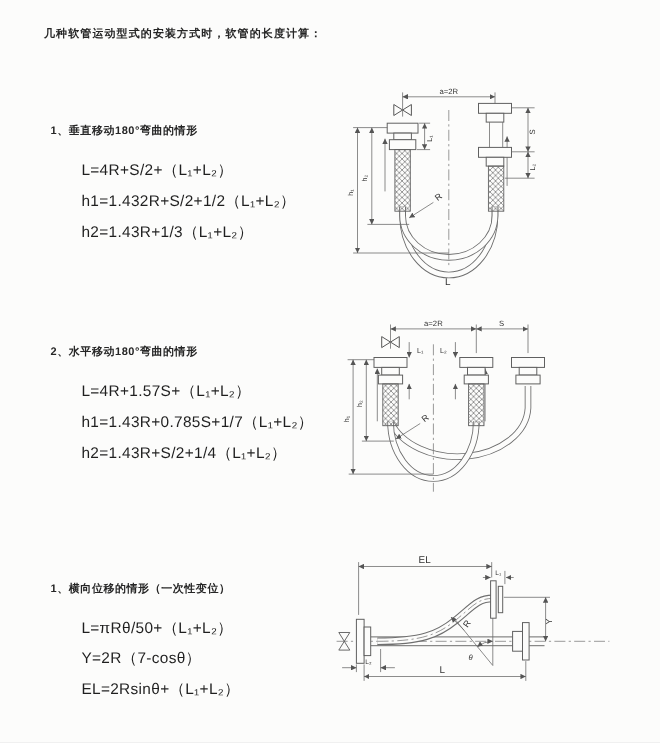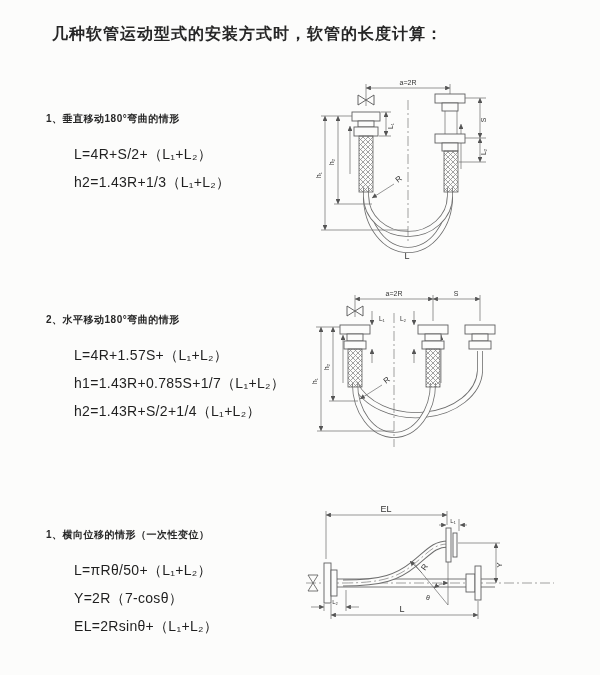--- a/index.html
+++ b/index.html
@@ -1,18 +1,18 @@
 <!DOCTYPE html>
 <html><head>
 <meta charset="utf-8">
 <style>
   html,body{margin:0;padding:0;background:#e8e8e8;}
   .page{position:relative;width:600px;height:675px;background:#fcfcfb;overflow:hidden;
         font-family:"Liberation Sans", sans-serif;color:#262626;}
-  .title{position:absolute;left:52px;top:24px;font-size:16px;font-weight:bold;letter-spacing:1px;}
+  .title{position:absolute;left:40px;top:24px;font-size:10px;font-weight:bold;letter-spacing:1px;}
   .section{position:absolute;left:46px;width:300px;}
   .sec-heading{font-size:10px;font-weight:bold;letter-spacing:0.5px;height:20px;margin-bottom:8px;}
   .formula{margin-left:28px;font-size:14px;line-height:28px;letter-spacing:0.3px;color:#1f1f1f;}
   svg{position:absolute;}
   svg text{font-family:"Liberation Sans", sans-serif;fill:#333;}
   .thin{stroke:#6a6a6a;stroke-width:0.7;fill:none;}
   .med{stroke:#6a6a6a;stroke-width:0.9;fill:none;}
   .fit{fill:#fcfcfb;stroke:#5f5f5f;stroke-width:0.9;}
   .hoseO{stroke:#6f6f6f;stroke-width:6;fill:none;}
   .hoseI{stroke:#fcfcfb;stroke-width:4.4;fill:none;}
@@ -23,20 +23,21 @@
 </head>
 <body>
 
 <div class="page">
 
   <div class="title">几种软管运动型式的安装方式时，软管的长度计算：</div>
 
   <div class="section" style="top:112px">
     <div class="sec-heading">1、垂直移动180°弯曲的情形</div>
     <div class="formula">L=4R+S/2+（L₁+L₂）</div>
+    <div class="formula">h1=1.432R+S/2+1/2（L₁+L₂）</div>
     <div class="formula">h2=1.43R+1/3（L₁+L₂）</div>
   </div>
 
   <div class="section" style="top:313px">
     <div class="sec-heading">2、水平移动180°弯曲的情形</div>
     <div class="formula">L=4R+1.57S+（L₁+L₂）</div>
     <div class="formula">h1=1.43R+0.785S+1/7（L₁+L₂）</div>
     <div class="formula">h2=1.43R+S/2+1/4（L₁+L₂）</div>
   </div>
 

